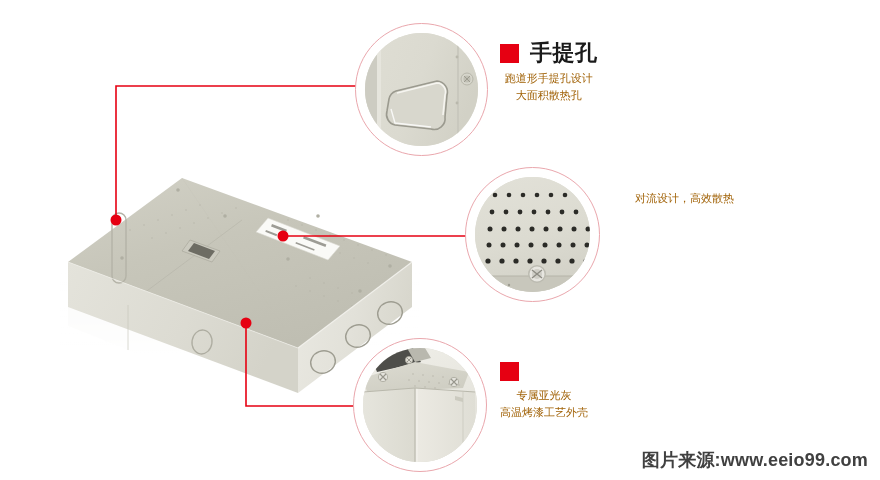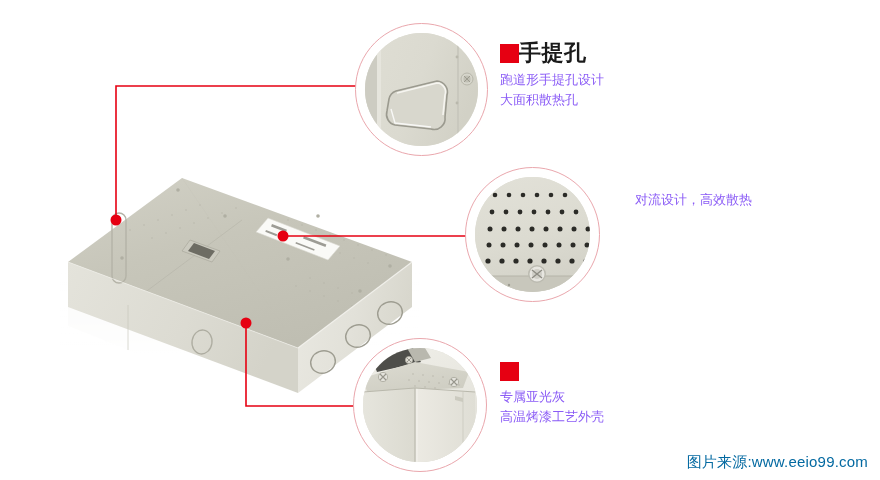--- a/index.html
+++ b/index.html
@@ -66,52 +66,55 @@
   }
   .inset-svg { display: block; position: absolute; left: 0; top: 0; }
 
   
   .callout {
     position: absolute;
   }
   .callout-head {
     display: flex;
     align-items: center;
+    gap: 11px;
     margin-bottom: 6px;
   }
   .bullet {
     width: 19px;
     height: 19px;
     background: #e60012;
     flex: 0 0 auto;
   }
   .callout-title {
     font-size: 22px;
     font-weight: bold;
     color: #1a1a1a;
     line-height: 1;
     letter-spacing: 0.5px;
     white-space: nowrap;
   }
   .callout-body {
-    font-size: 13px;
-    color: #8b5cf6;
+    font-size: 11px;
+    color: #a16207;
     line-height: 1.55;
     white-space: nowrap;
+    text-align: center;
   }
 
   
   .watermark {
     position: absolute;
     right: 12px;
     bottom: 8px;
-    font-size: 15px;
-    color: #0369a1;
+    font-size: 18px;
+    color: #404040;
     letter-spacing: 0.2px;
     white-space: nowrap;
+    font-weight: bold;
   }
 </style>
 </head>
 <body>
 
 <div class="stage">
 
   <div class="product">
     <svg class="prod-svg" width="360" height="250" viewBox="0 0 360 250" xmlns="http://www.w3.org/2000/svg">
       <defs>

